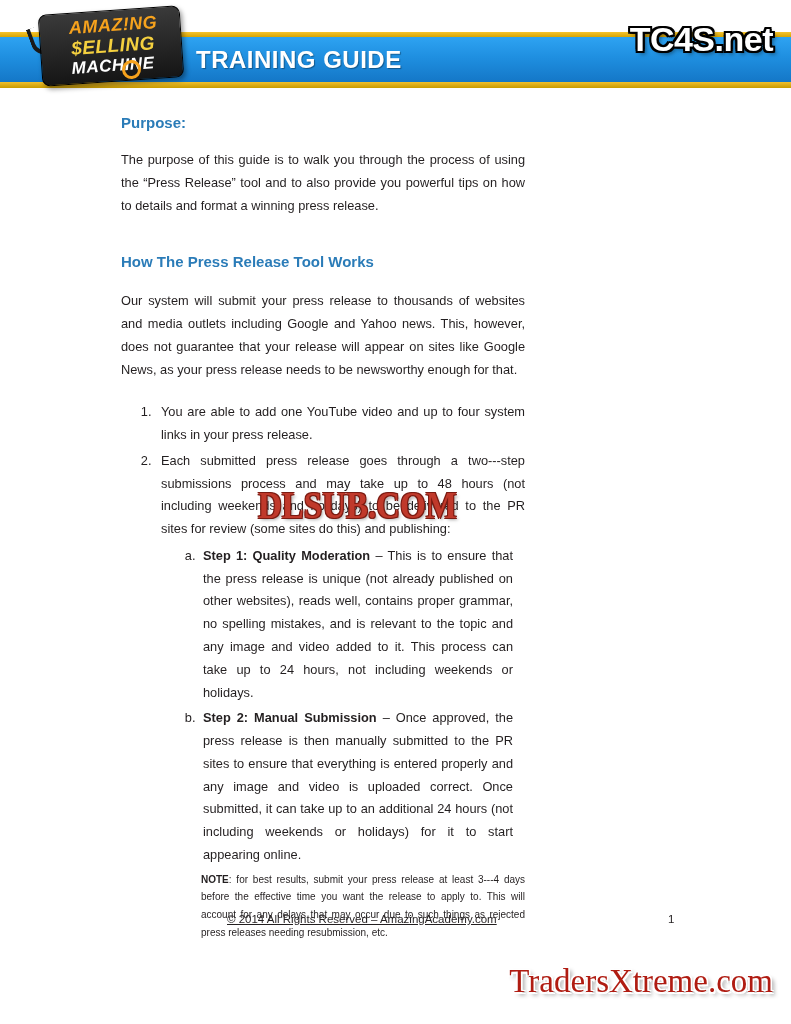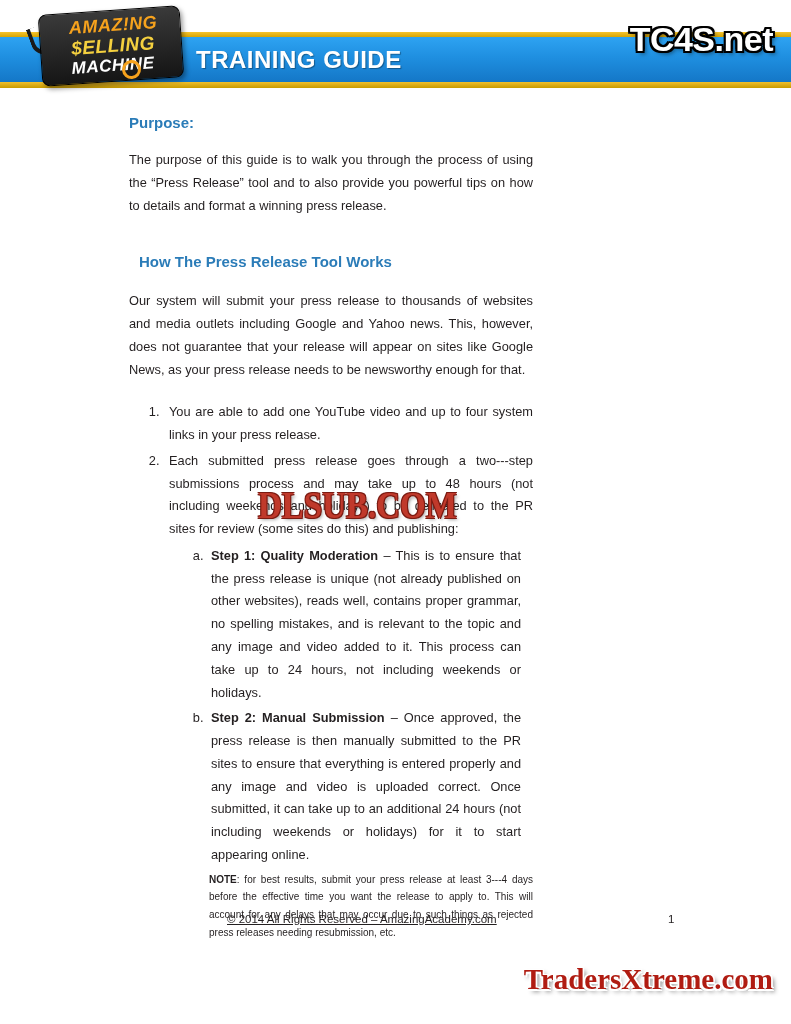--- a/index.html
+++ b/index.html
@@ -143,38 +143,37 @@
     border-left: 4px solid #1a1a1a;
     border-bottom: 4px solid #1a1a1a;
     border-radius: 0 0 0 14px;
     transform: rotate(-20deg);
   }
 
   
   .doc {
     position: absolute;
     top: 100px;
-    left: 12px;
+    left: 4px;
     width: 633px;
   }
   .content {
     margin: 0 112px 0 117px;
     color: #231f20;
   }
   h2.section-heading {
     color: #2b7cb8;
     font-size: 15px;
     font-weight: bold;
     margin: 14px 0 18px 0;
     font-family: "Liberation Sans", sans-serif;
   }
   h2.section-heading.second {
     margin-top: 36px;
     margin-bottom: 20px;
-    margin-left: 10px;
   }
   p.para {
     font-size: 12.8px;
     line-height: 1.78;
     margin: 0 0 20px 0;
     text-align: justify;
     color: #231f20;
   }
   ol.steps {
     margin: 0;
@@ -241,22 +240,22 @@
       -1px -1px 0 #7b1b12, 1px -1px 0 #7b1b12,
       -1px 1px 0 #7b1b12, 1px 1px 0 #7b1b12,
       2px 2px 3px rgba(0,0,0,0.35);
     transform: scaleY(1.12);
   }
   .wm-bottom {
     position: absolute;
     top: 963px;
     right: 18px;
     font-family: "Liberation Serif", serif;
-    font-weight: bold;
-    font-size: 29px;
+    font-weight: normal;
+    font-size: 33px;
     color: #b01c12;
     z-index: 30;
     text-shadow:
       -1.5px -1.5px 0 #ffffff, 1.5px -1.5px 0 #ffffff,
       -1.5px 1.5px 0 #ffffff, 1.5px 1.5px 0 #ffffff,
       3px 3px 4px rgba(0,0,0,0.45);
     text-align: right;
   }
 </style>
 </head>

